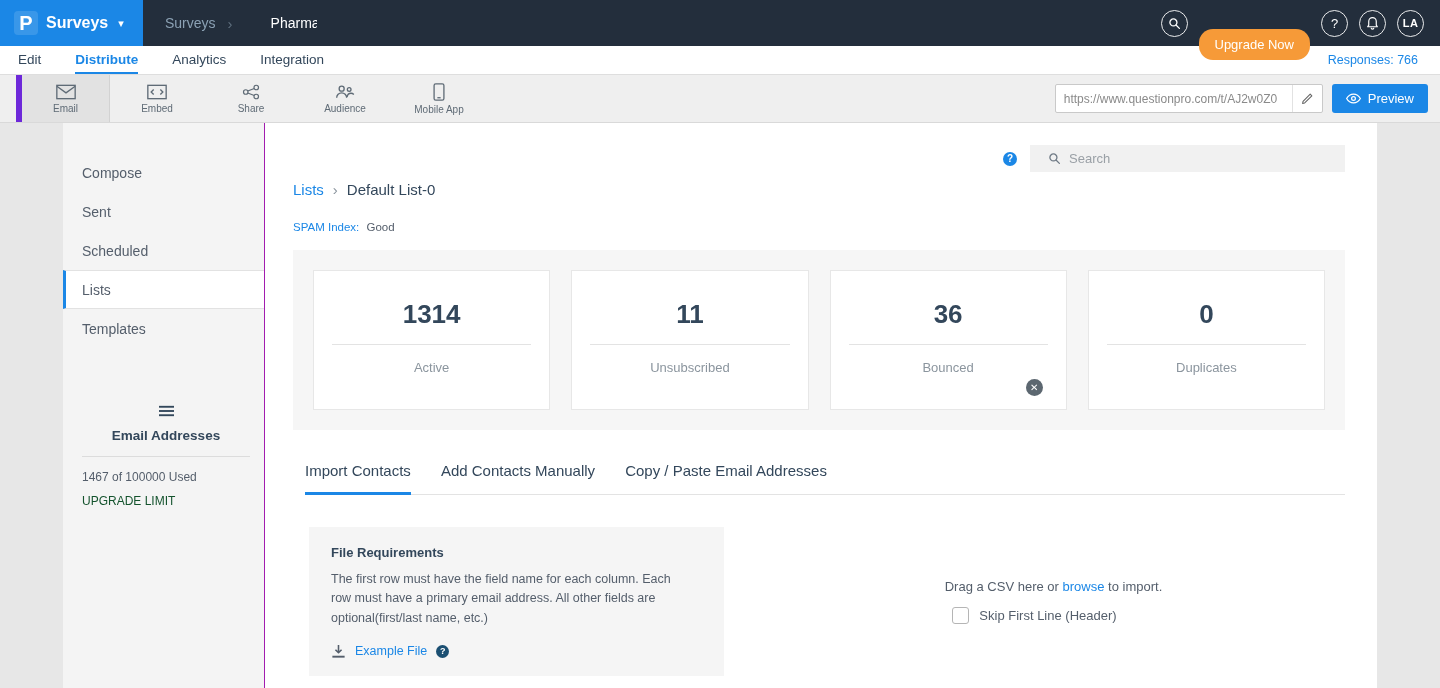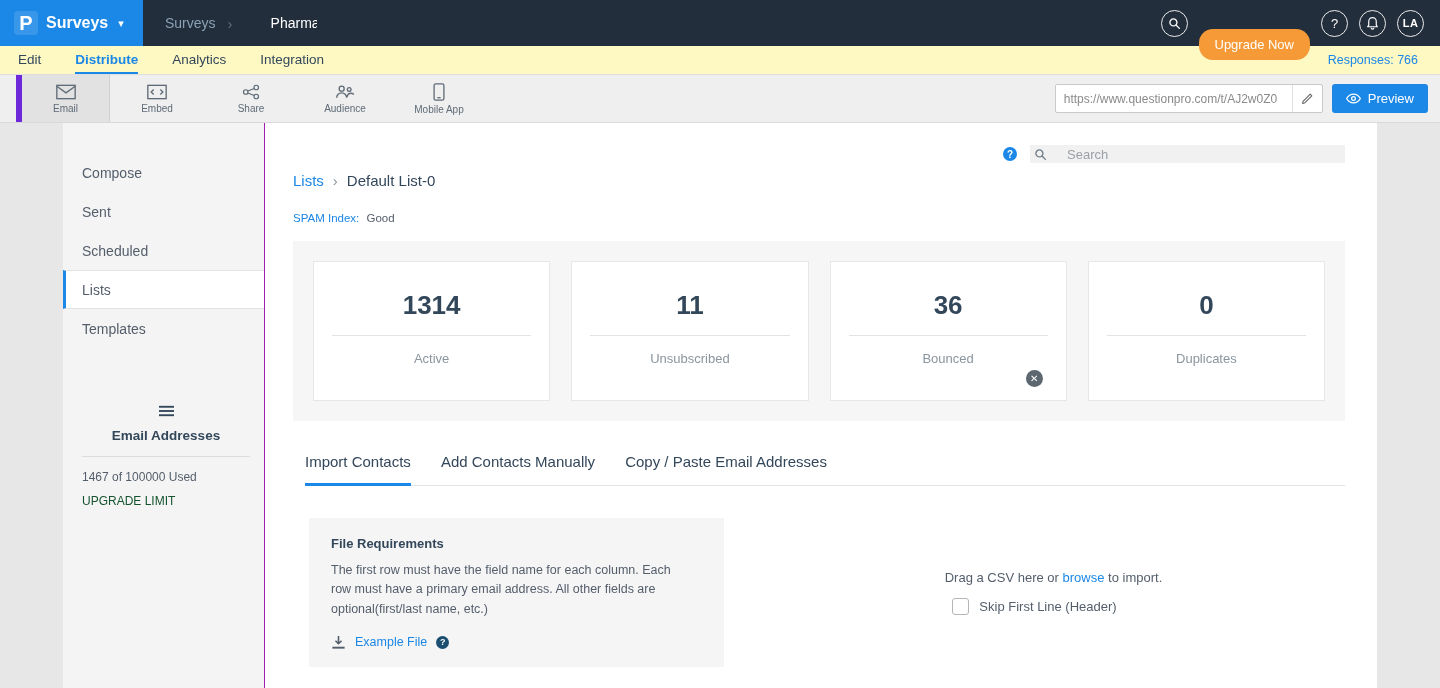--- a/index.html
+++ b/index.html
@@ -15,21 +15,21 @@
   .topbar-crumb { margin-left:22px; font-size:14px; display:flex; align-items:center; gap:12px; }
   .tc-root { color:#8ba1b4; cursor:pointer; }
   .tc-sep { color:#5f6f7e; font-size:15px; }
   .tc-current { color:#fff; max-width:72px; overflow:hidden; white-space:nowrap;padding-left:26px; }
   .topbar-right { margin-left:auto; display:flex; align-items:center; gap:11px; padding-right:16px; }
   .icon-circle { width:27px; height:27px; border:1.4px solid rgba(255,255,255,.9); border-radius:50%; display:flex; align-items:center; justify-content:center; color:#fff; font-size:13px; cursor:pointer; flex-shrink:0; }
   .upgrade-btn { height:31px; padding:0 16px; border-radius:14px; background:#f69a38; color:#fff; font-size:13px; font-weight:normal; display:flex; align-items:center; cursor:pointer; border:none;margin-top:42px; }
   .avatar-circle { font-size:11px; font-weight:bold; letter-spacing:.3px; }
 
   
-  .subnav { height:29px; background:#fef9c3; border-bottom:1px solid #dedede; display:flex; align-items:stretch; padding-left:18px; }
+  .subnav { height:29px; background:#ffffff; border-bottom:1px solid #dedede; display:flex; align-items:stretch; padding-left:18px; }
   .subnav-tab { display:flex; align-items:center; font-size:13.5px; color:#33475b; margin-right:34px; cursor:pointer; border-bottom:2px solid transparent; }
   .subnav-tab.active { color:#1b87e6; border-bottom-color:#1b87e6; font-weight:bold; }
   .responses { margin-left:auto; display:flex; align-items:center; color:#1b87e6; font-size:12.5px; padding-right:22px; }
 
   
   .toolbar { height:48px; background:#efefef; border-bottom:1px solid #d9d9d9; display:flex; align-items:stretch; padding-left:16px; }
   .tool-item { width:94px; display:flex; flex-direction:column; align-items:center; justify-content:center; gap:3px; color:#5f6b76; font-size:10px; cursor:pointer; }
   .tool-item.active { background:#e2e2e2; border-left:6px solid #6d28d9; border-right:1px solid #d2d2d2; }
   .toolbar-right { margin-left:auto; display:flex; align-items:center; gap:9px; padding-right:12px; }
   .url-box { width:268px; height:29px; border:1px solid #c9c9c9; border-radius:2px; background:#fff; display:flex; align-items:center; }
@@ -47,21 +47,21 @@
   .side-item.active { background:#fff; border-top:1px solid #e2e2e2; border-bottom:1px solid #e2e2e2; border-left:3px solid #1b87e6; padding-left:16px; }
   .email-section { margin-top:57px; padding-left:19px; padding-right:14px; }
   .email-header { display:flex; align-items:center; gap:11px; padding-bottom:13px; border-bottom:1px solid #dcdcdc; font-size:13.5px; font-weight:bold; color:#33475b;flex-direction:column; }
   .usage-text { margin-top:13px; font-size:12px; color:#545e6b; }
   .upgrade-limit { margin-top:10px; font-size:12px; color:#14532d; cursor:pointer; display:inline-block; }
 
   
   .main { flex:1; padding:0 32px 0 28px; overflow:hidden; }
   .search-row { display:flex; justify-content:flex-end; align-items:center; gap:13px; padding-top:22px; }
   .help-dot { width:14px; height:14px; border-radius:50%; background:#1b87e6; color:#fff; font-size:10px; font-weight:bold; display:flex; align-items:center; justify-content:center; cursor:pointer; }
-  .search-box { width:315px; height:18px; background:#f1f1f1; display:flex; align-items:center; padding:0 4px; gap:20px; }
+  .search-box { width:315px; height:27px; background:#f1f1f1; display:flex; align-items:center; padding:0 18px; gap:8px; }
   .search-box input { flex:1; border:none; outline:none; background:transparent; font-size:13px; color:#555; font-family:"Liberation Sans", sans-serif; }
   .search-box input::placeholder { color:#9aa0a6; }
 
   .list-crumb { margin-top:9px; font-size:15px; display:flex; align-items:center; }
   .lc-root { color:#1b87e6; cursor:pointer; }
   .lc-sep { color:#8b959e; margin:0 9px; font-size:15px; }
   .lc-current { color:#33475b; }
 
   .spam-row { margin-top:23px; font-size:11.5px; }
   .spam-label { color:#1b87e6; }

